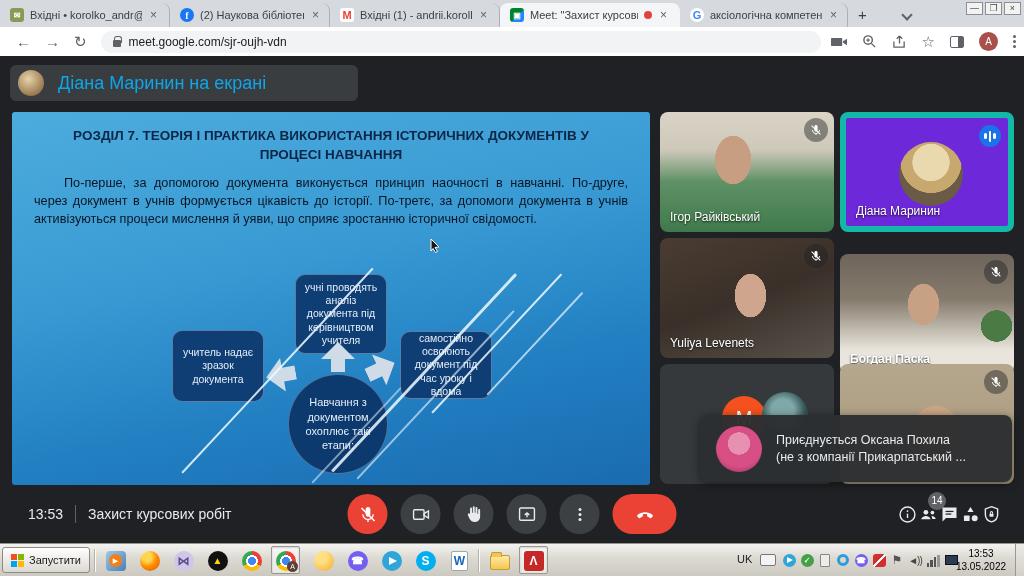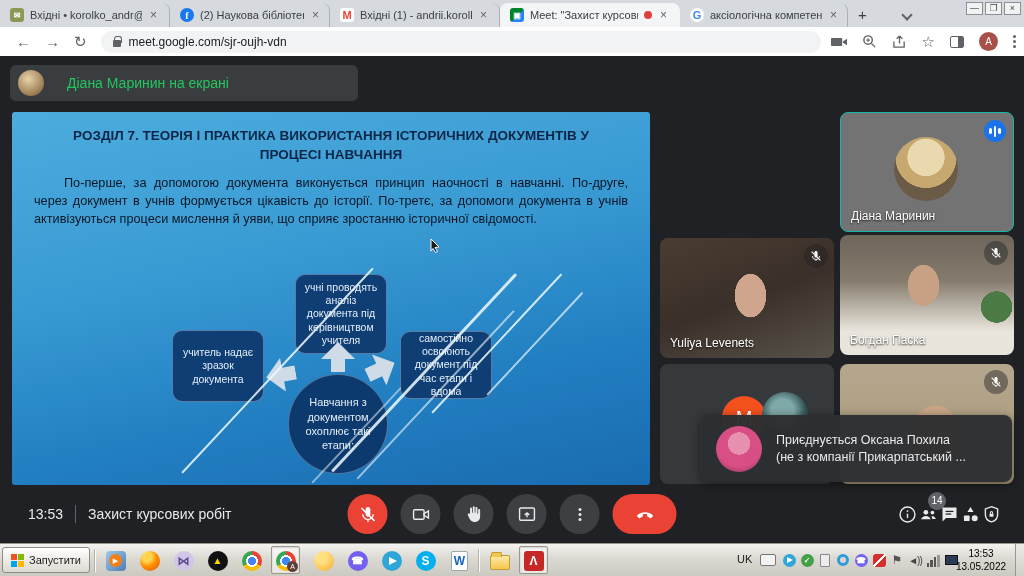--- a/index.html
+++ b/index.html
@@ -38,21 +38,21 @@
   .sidebar-ic { width:14px; height:12px; border:1.5px solid #5f6368; border-radius:2px; position:relative; }
   .sidebar-ic:before { content:""; position:absolute; right:0; top:0; width:5px; height:100%; background:#5f6368; }
   .uava { width:19px; height:19px; border-radius:50%; background:#a9504a; color:#fff; font-size:10px; display:flex; align-items:center; justify-content:center; }
   .vdots { display:flex; flex-direction:column; gap:2px; }
   .vdots i { width:3px; height:3px; border-radius:50%; background:#5f6368; }
 
   
   .stage { position:absolute; left:0; top:56px; width:1024px; height:487px; background:#202124; }
   .banner { position:absolute; left:10px; top:9px; width:348px; height:36px; background:#3a3d3f; border-radius:6px; display:flex; align-items:center; gap:14px; padding-left:8px; }
   .bava { width:26px; height:26px; border-radius:50%; background:radial-gradient(circle at 40% 35%, #e8d3a8, #9a7b52 70%, #5f4a33); }
-  .blabel { font-size:14px; color:#22c55e;margin-left:9px; }
+  .blabel { font-size:18px; color:#0ea5e9; }
 
   
   .slide { position:absolute; left:12px; top:56px; width:638px; height:373px; border-radius:3px; overflow:hidden;
            background:linear-gradient(168deg,#4cacdd 0%, #3a9bd4 38%, #2280c2 70%, #1a6bb0 100%); }
   .stitle { margin:15px auto 0; width:540px; text-align:center; font-size:13.5px; font-weight:bold; color:#0d2546; line-height:1.4; }
   .spara { margin:9px 22px 0; text-align:justify; text-indent:30px; font-size:12.7px; line-height:1.42; color:#0a1626; }
   .dbox { position:absolute; background:#0f3e74; border:1px solid rgba(173,205,235,.45); border-radius:10px; color:#e3edf8;
           font-size:10.5px; line-height:1.25; text-align:center; display:flex; align-items:center; justify-content:center; padding:5px; }
   .dcircle { position:absolute; left:276px; top:262px; width:100px; height:100px; border-radius:50%; background:#0d3a6e;
              border:1px solid rgba(173,205,235,.4); color:#e3edf8; font-size:11px; line-height:1.3; text-align:center;
@@ -61,23 +61,23 @@
   .barrow svg { width:100%; height:100%; }
   .dl { position:absolute; height:2px; background:rgba(240,250,255,.85); transform:rotate(-47deg); transform-origin:left center; border-radius:2px; }
   .cursor { position:absolute; left:418px; top:126px; }
 
   
   .tile { position:absolute; width:174px; height:120px; border-radius:8px; background:#3c4043; overflow:hidden; }
   .tname { position:absolute; left:10px; bottom:8px; font-size:12px; color:#fff; text-shadow:0 1px 2px rgba(0,0,0,.85); }
   .micoff { position:absolute; top:6px; right:6px; width:24px; height:24px; border-radius:50%; background:rgba(32,33,36,.45); display:flex; align-items:center; justify-content:center; }
   .micoff svg { width:14px; height:14px; }
   .t-igor  { left:660px; top:56px;  background:radial-gradient(ellipse 30px 40px at 42% 40%, #c79e82 0 60%, rgba(0,0,0,0) 61%), linear-gradient(180deg,#d9d4c6 0%,#cdc8ba 32%,#5f9165 58%,#3f7a4c 100%); }
-  .t-diana { left:840px; top:56px;  background:#737373; border:1px solid #14b8a6; }
+  .t-diana { left:840px; top:56px;  background:#6d28d9; border:6px solid #14b8a6; }
   .t-yuliya{ left:660px; top:182px; background:radial-gradient(ellipse 26px 36px at 52% 48%, #cfa58d 0 60%, rgba(0,0,0,0) 61%), linear-gradient(160deg,#4a3c31 0%,#3a3029 50%,#58524a 100%); }
-  .t-bogdan{ left:840px; top:179px; background:radial-gradient(circle 26px at 90% 60%, #4c7a44 0 60%, rgba(0,0,0,0) 61%), radial-gradient(ellipse 26px 34px at 48% 42%, #c8a184 0 60%, rgba(0,0,0,0) 61%), linear-gradient(180deg,#6e655b 0%,#857b6d 38%,#e9e5dc 80%); }
+  .t-bogdan{ left:840px; top:198px; background:radial-gradient(circle 26px at 90% 60%, #4c7a44 0 60%, rgba(0,0,0,0) 61%), radial-gradient(ellipse 26px 34px at 48% 42%, #c8a184 0 60%, rgba(0,0,0,0) 61%), linear-gradient(180deg,#6e655b 0%,#857b6d 38%,#e9e5dc 80%);font-weight:bold; }
   .t-m     { left:660px; top:308px; background:#36393c; }
   .t-man   { left:840px; top:308px; background:radial-gradient(ellipse 42px 50px at 55% 60%, #c9a584 0 60%, rgba(0,0,0,0) 61%), linear-gradient(180deg,#b5a78e 0%,#a89877 100%); }
   .dava { position:absolute; left:53px; top:24px; width:64px; height:64px; border-radius:50%;
           background:radial-gradient(circle at 50% 32%, #ead9ae 0 34%, #c7a96f 35% 56%, #6b5a45 57% 100%); }
   .speakind { position:absolute; top:7px; right:7px; width:22px; height:22px; border-radius:50%; background:#1a73e8; display:flex; align-items:center; justify-content:center; gap:2px; }
   .speakind i { width:2.5px; background:#fff; border-radius:2px; }
   .mava { position:absolute; left:62px; top:32px; width:44px; height:44px; border-radius:50%; background:#f4511e; color:#fff; font-size:20px; display:flex; align-items:center; justify-content:center; }
   .mava2 { position:absolute; left:102px; top:28px; width:46px; height:46px; border-radius:50%; background:radial-gradient(circle at 45% 40%, #7fa8a8 0 30%, #355555 60%, #1f2d2d); }
 
   
@@ -231,21 +231,21 @@
       <span class="bava"></span>
       <span class="blabel">Діана Маринин на екрані</span>
     </div>
 
     <div class="slide">
       <div class="stitle">РОЗДІЛ 7. ТЕОРІЯ І ПРАКТИКА ВИКОРИСТАННЯ ІСТОРИЧНИХ ДОКУМЕНТІВ У ПРОЦЕСІ НАВЧАННЯ</div>
       <div class="spara">По-перше, за допомогою документа виконується принцип наочності в навчанні. По-друге, через документ в учнів формується цікавість до історії. По-третє, за допомоги документа в учнів активізуються процеси мислення й уяви, що сприяє зростанню історичної свідомості.</div>
 
       <div class="dbox" style="left:160px;top:218px;width:92px;height:72px">учитель надає зразок документа</div>
       <div class="dbox" style="left:283px;top:162px;width:92px;height:80px">учні проводять аналіз документа під керівництвом учителя</div>
-      <div class="dbox" style="left:388px;top:219px;width:92px;height:68px">самостійно освоюють документ під час етапи і вдома</div>
+      <div class="dbox" style="left:388px;top:219px;width:92px;height:68px">самостійно освоюють документ під час уроку і вдома</div>
       <div class="dcircle">Навчання з документом охоплює такі етапи:</div>
 
       <div class="barrow" style="left:309px;top:230px">
         <svg viewBox="0 0 34 30">
             <polygon points="17,0 34,17 24,17 24,30 10,30 10,17 0,17" fill="#cfdce8"></polygon>
           </svg>
       </div>
       <div class="barrow" style="left:252px;top:248px;transform:rotate(-100deg)">
         <svg viewBox="0 0 34 30">
             <polygon points="17,0 34,17 24,17 24,30 10,30 10,17 0,17" fill="#cfdce8"></polygon>
@@ -264,20 +264,30 @@
       <div class="dl" style="left:475px;top:282px;width:140px;height:1.5px;opacity:.8"></div>
       <div class="dl" style="left:300px;top:370px;width:130px;height:1.5px;opacity:.6"></div>
 
       <span class="cursor">
         <svg width="11" height="15" viewBox="0 0 11 15">
             <path d="M1 1l8 8-4 .5 2.5 4-2 1L3 10.5 1 13z" fill="#1a1a1a" stroke="#fff" stroke-width="1"></path>
           </svg>
       </span>
     </div>
 
+    <div class="tile t-igor">
+      <span class="micoff">
+        <svg viewBox="0 0 24 24" fill="#fff">
+            <path d="M12 14.5c1.5 0 2.7-1.2 2.7-2.7V6.2C14.7 4.7 13.5 3.5 12 3.5S9.3 4.7 9.3 6.2v5.6c0 1.5 1.2 2.7 2.7 2.7z"></path>
+            <path d="M6.8 11.8c0 2.9 2.3 5.2 5.2 5.2s5.2-2.3 5.2-5.2h1.5c0 3.4-2.6 6.2-5.9 6.6v2.1h-1.6v-2.1c-3.3-.4-5.9-3.2-5.9-6.6z"></path>
+            <line x1="4.5" y1="4.5" x2="19.5" y2="19.5" stroke="#fff" stroke-width="1.8"></line>
+          </svg>
+      </span>
+      <span class="tname">Ігор Райківський</span>
+    </div>
 
     <div class="tile t-diana">
       <span class="dava"></span>
       <span class="speakind">
           <i style="height:6px"></i>
           <i style="height:11px"></i>
           <i style="height:6px"></i>
         </span>
       <span class="tname">Діана Маринин</span>
     </div>

